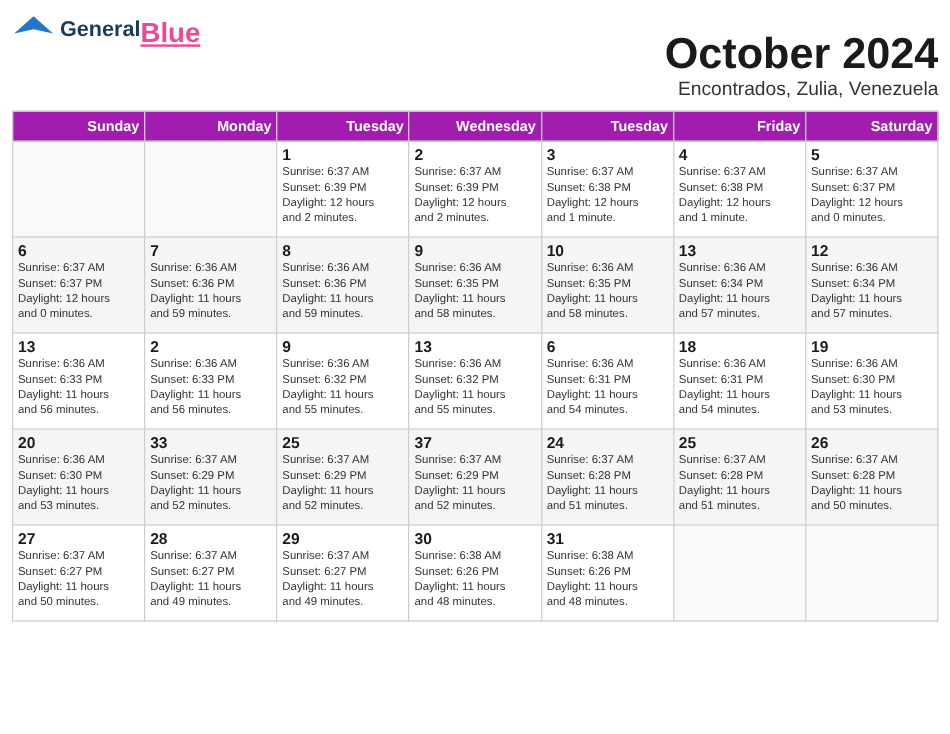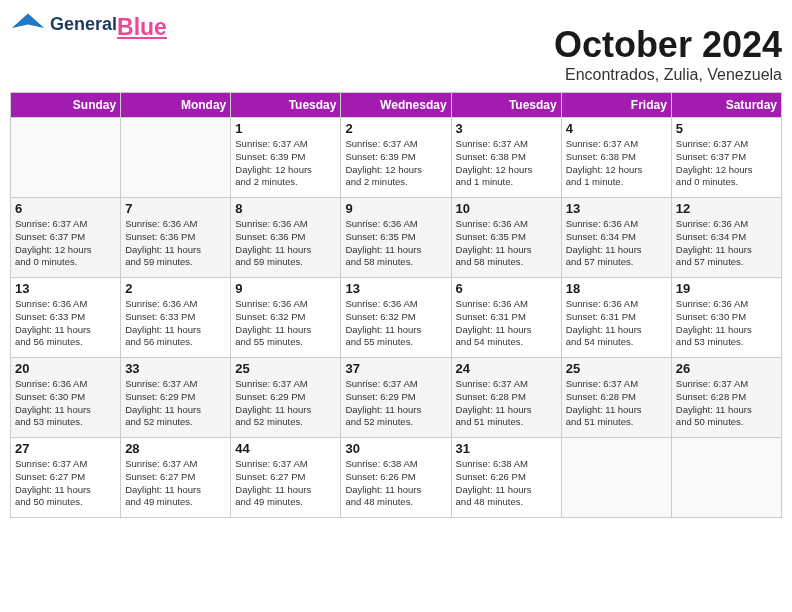--- a/index.html
+++ b/index.html
@@ -330,21 +330,21 @@
 and 50 minutes.</div>
         </td>
         <td>
           <span class="day-number">28</span>
           <div class="day-info" style="white-space: pre-line;">Sunrise: 6:37 AM
 Sunset: 6:27 PM
 Daylight: 11 hours
 and 49 minutes.</div>
         </td>
         <td>
-          <span class="day-number">44</span>
+          <span class="day-number">29</span>
           <div class="day-info" style="white-space: pre-line;">Sunrise: 6:37 AM
 Sunset: 6:27 PM
 Daylight: 11 hours
 and 49 minutes.</div>
         </td>
         <td>
           <span class="day-number">30</span>
           <div class="day-info" style="white-space: pre-line;">Sunrise: 6:38 AM
 Sunset: 6:26 PM
 Daylight: 11 hours

